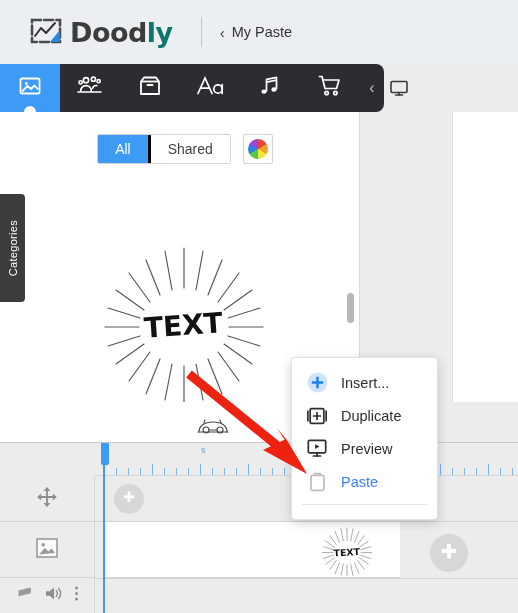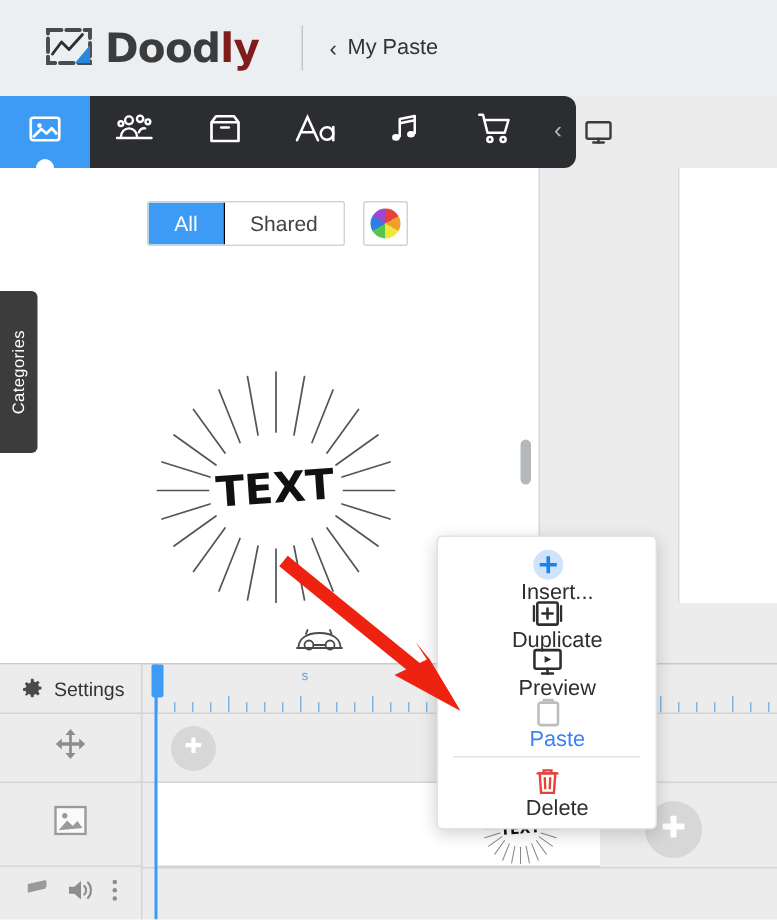--- a/index.html
+++ b/index.html
@@ -13,21 +13,21 @@
 
   
   .topbar {
     position: absolute; left: 0; top: 0; width: 518px; height: 64px;
     background: #eceff1;
     display: flex; align-items: center;
   }
   .logo-wrap { display: flex; align-items: center; margin-left: 28px; }
   .logo-mark { width: 36px; height: 30px; position: relative; margin-right: 6px; }
   .logo-text { font-size: 27px; font-weight: 700; letter-spacing: -0.5px; color: #3c3c3c; font-family: "DejaVu Sans", sans-serif; }
-  .logo-text .blue { color: #7f1d1d; }
+  .logo-text .blue { color: #0f766e; }
   .divider-v { width: 1px; height: 30px; background: #c3c7ca; margin: 0 18px 0 28px; }
   .myvideos { display: flex; align-items: center; font-size: 14.5px; color: #333; }
   .myvideos .chev { font-size: 15px; margin-right: 7px; color: #333; }
 
   
   .toolbar {
     position: absolute; left: 0; top: 64px; width: 384px; height: 48px;
     background: #2b2d30;
     border-radius: 0 8px 8px 0;
     display: flex; align-items: center;
@@ -53,21 +53,21 @@
   
   .library {
     position: absolute; left: 0; top: 112px; width: 360px; height: 330px;
     background: #ffffff;
     padding-left: 10px;
   }
   .lib-filters { display: flex; align-items: center; justify-content: center; padding-top: 22px; }
   .seg { display: flex; border: 1px solid #cfd3d6; border-radius: 2px; overflow: hidden; }
   .seg div { font-size: 14px; padding: 6px 17px; cursor: pointer; color: #3f4346; background: #fff; }
   .seg div.on { background: #3d9bf5; color: #fff; }
-  .seg div + div { border-left: 1px solid #000000; }
+  .seg div + div { border-left: 3px solid #000000; }
   .wheel-btn {
     width: 30px; height: 30px; border: 1px solid #cfd3d6; border-radius: 2px;
     margin-left: 12px; display: flex; align-items: center; justify-content: center; cursor: pointer; background: #fff;
   }
   .wheel {
     width: 20px; height: 20px; border-radius: 50%;
     background: conic-gradient(#e8403a 0deg 60deg,#f0a02a 60deg 120deg,#efe63a 120deg 180deg,#58c44e 180deg 240deg,#2f7fe0 240deg 300deg,#9a4ad0 300deg 360deg);
   }
 
   .asset-area { position: relative; width: 360px; height: 275px; }
@@ -145,21 +145,21 @@
   .tl-bottomline { position: absolute; left: 95px; top: 136px; width: 423px; height: 1px; background: #d4d4d4; }
 
   
   .ctx {
     position: absolute; left: 291px; top: 357px; width: 147px;
     background: #fff; border: 1px solid #e2e2e2; border-radius: 4px;
     box-shadow: 0 3px 11px rgba(0,0,0,0.18);
     padding: 8px 0;
     z-index: 40;
   }
-  .ctx-item { display: flex; align-items: center; height: 33px; padding-left: 14px; cursor: pointer; flex-direction: column; }
+  .ctx-item { display: flex; align-items: center; height: 33px; padding-left: 14px; cursor: pointer; }
   .ctx-item .ic { width: 22px; display: flex; align-items: center; justify-content: center; margin-right: 13px; }
   .ctx-item .tx { font-size: 14.5px; color: #2e2e2e; }
   .ctx-item.disabled { cursor: default; }
   .ctx-item.disabled .tx { color: #3b82f6; }
   .ctx-sep { height: 1px; background: #e4e4e4; margin: 6px 10px; }
 
   
   .arrow { position: absolute; left: 185px; top: 370px; width: 140px; height: 110px; z-index: 50; pointer-events: none; }
 </style>
 </head>
@@ -332,29 +332,20 @@
     </svg>
   </div>
 
   <div class="cats">
     <span>Categories</span>
   </div>
 
   <div class="timeline">
     <div class="tl-topline"></div>
 
-    <div class="settings-cell">
-      <span class="gear">
-        <svg width="15" height="15" viewBox="0 0 16 16" fill="#4a4a4a">
-          <path d="M8 5.1A2.9 2.9 0 1 0 8 10.9A2.9 2.9 0 1 0 8 5.1 M8 6.5A1.5 1.5 0 1 1 8 9.5A1.5 1.5 0 1 1 8 6.5"></path>
-          <path d="M7.1 0.6h1.8l.3 1.8 1.3.55 1.5-1.05 1.27 1.27-1.05 1.5.55 1.3 1.8.3v1.8l-1.8.3-.55 1.3 1.05 1.5-1.27 1.27-1.5-1.05-1.3.55-.3 1.8H7.1l-.3-1.8-1.3-.55-1.5 1.05L2.73 12.1l1.05-1.5-.55-1.3-1.8-.3V7.2l1.8-.3.55-1.3-1.05-1.5L4 2.83l1.5 1.05 1.3-.55z"></path>
-        </svg>
-      </span>
-      <span class="lbl">Settings</span>
-    </div>
 
     <div class="ruler">
       <span class="sec-label">s</span>
       <span class="tick" style="left:9px;  height:11px;"></span>
       <span class="tick" style="left:21px; height:7px;"></span>
       <span class="tick" style="left:33px; height:7px;"></span>
       <span class="tick" style="left:45px; height:7px;"></span>
       <span class="tick" style="left:57px; height:11px;"></span>
       <span class="tick" style="left:69px; height:7px;"></span>
       <span class="tick" style="left:81px; height:7px;"></span>
@@ -528,31 +519,20 @@
         <svg width="17" height="20" viewBox="0 0 17 20" fill="none" stroke="#bdbdbd" stroke-width="1.7">
           <rect x="2" y="3.4" width="13" height="15" rx="1.6"></rect>
           <path d="M5.6 3.4 L5.6 1.6 L11.4 1.6 L11.4 3.4" stroke-linejoin="round"></path>
         </svg>
       </span>
       <span class="tx">Paste</span>
     </div>
 
     <div class="ctx-sep"></div>
 
-    <div class="ctx-item">
-      <span class="ic">
-        <svg width="18" height="20" viewBox="0 0 18 20" fill="none" stroke="#e8403a" stroke-width="1.6">
-          <path d="M2.4 4.6 L15.6 4.6" stroke-linecap="round"></path>
-          <path d="M6.4 4.6 L6.4 2.6 L11.6 2.6 L11.6 4.6"></path>
-          <path d="M3.8 4.6 L4.7 17.6 L13.3 17.6 L14.2 4.6 Z"></path>
-          <path d="M7.2 7.8 L7.5 14.6 M10.8 7.8 L10.5 14.6" stroke-linecap="round"></path>
-        </svg>
-      </span>
-      <span class="tx">Delete</span>
-    </div>
   </div>
 
   <div class="arrow">
     <svg width="140" height="110" viewBox="0 0 140 110">
       <path d="M4 4 L100 82" stroke="#ee2211" stroke-width="9" stroke-linecap="butt"></path>
       <path d="M122 104 L78 80 L101 69 Z" fill="#ee2211"></path>
       <path d="M122 104 L92 58 L101 69 Z" fill="#ee2211"></path>
     </svg>
   </div>
 

